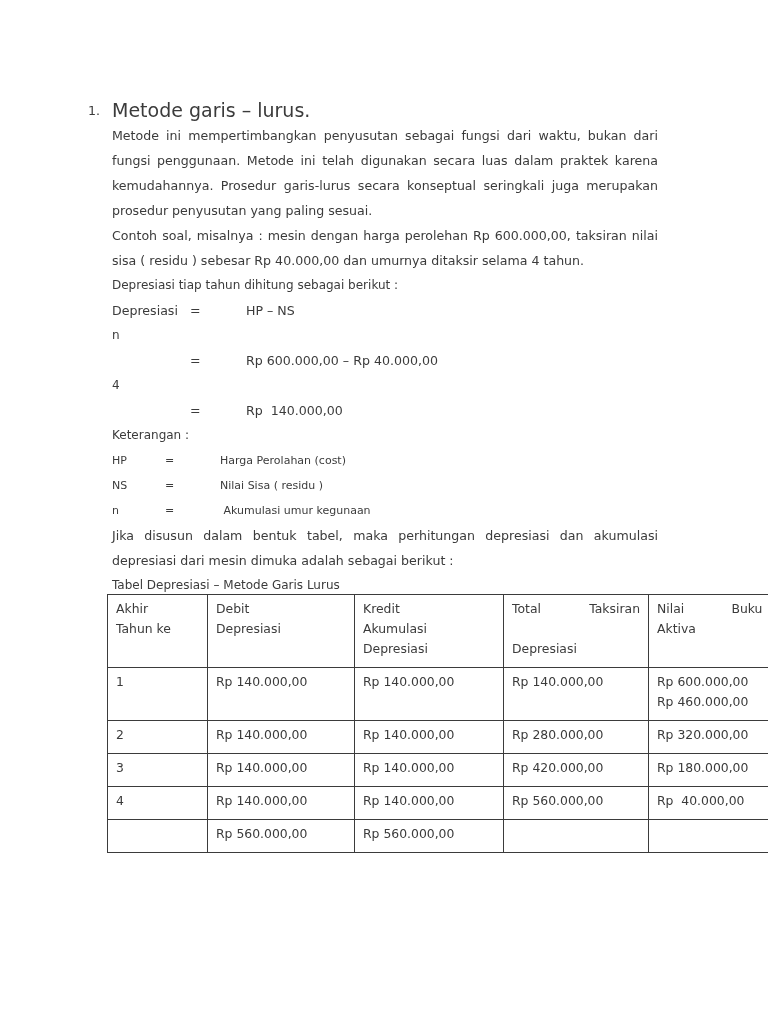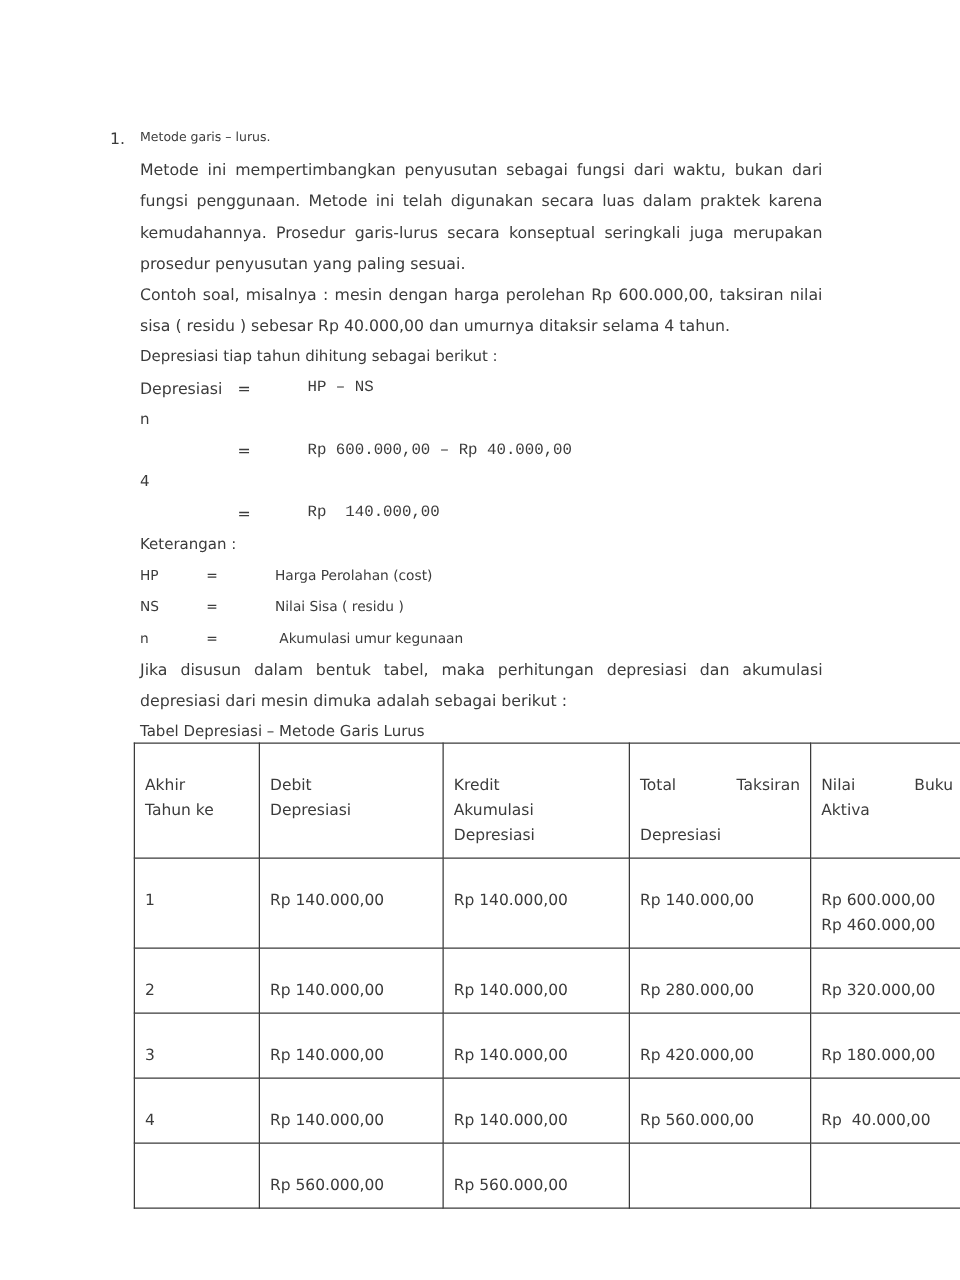--- a/index.html
+++ b/index.html
@@ -38,21 +38,21 @@
     padding-left: 24px;
   }
   .list-num {
     position: absolute;
     left: 0;
     top: 0;
     font-size: 12.6px;
     line-height: 25px;
   }
   .list-head {
-    font-size: 10px;
+    font-size: 19px;
     line-height: 25px;
     white-space: nowrap;
   }
 
   .para {
     font-size: 12.6px;
     line-height: 25px;
     text-align: justify;
     text-justify: inter-word;
     margin: 0;
@@ -68,21 +68,21 @@
   
   .frow {
     font-size: 12.6px;
     line-height: 25px;
     white-space: pre;
     margin: 0;
     display: flex;
   }
   .f-label { width: 78px; flex: none; }
   .f-eq { width: 56px; flex: none; }
-  .f-val { flex: none; font-family: Liberation Mono, monospace; }
+  .f-val { flex: none; }
 
   
   .krow {
     font-size: 11px;
     line-height: 25px;
     margin: 0;
     display: flex;
     white-space: pre;
   }
   .k-abbr { width: 53px; flex: none; }
@@ -98,21 +98,21 @@
   }
   table.dep {
     border-collapse: collapse;
     width: 608px;
     table-layout: fixed;
   }
   table.dep td {
     border: 1px solid #3b3b3b;
     font-size: 12.4px;
     line-height: 20px;
-    padding: 23px 8px 8px 8px;
+    padding: 4px 8px 8px 8px;
     vertical-align: top;
     color: #3b3b3b;
   }
   table.dep tr.head td {
     height: 54px;
   }
   table.dep tr.head td.justify-head {
     text-align: justify;
     text-justify: inter-word;
   }

